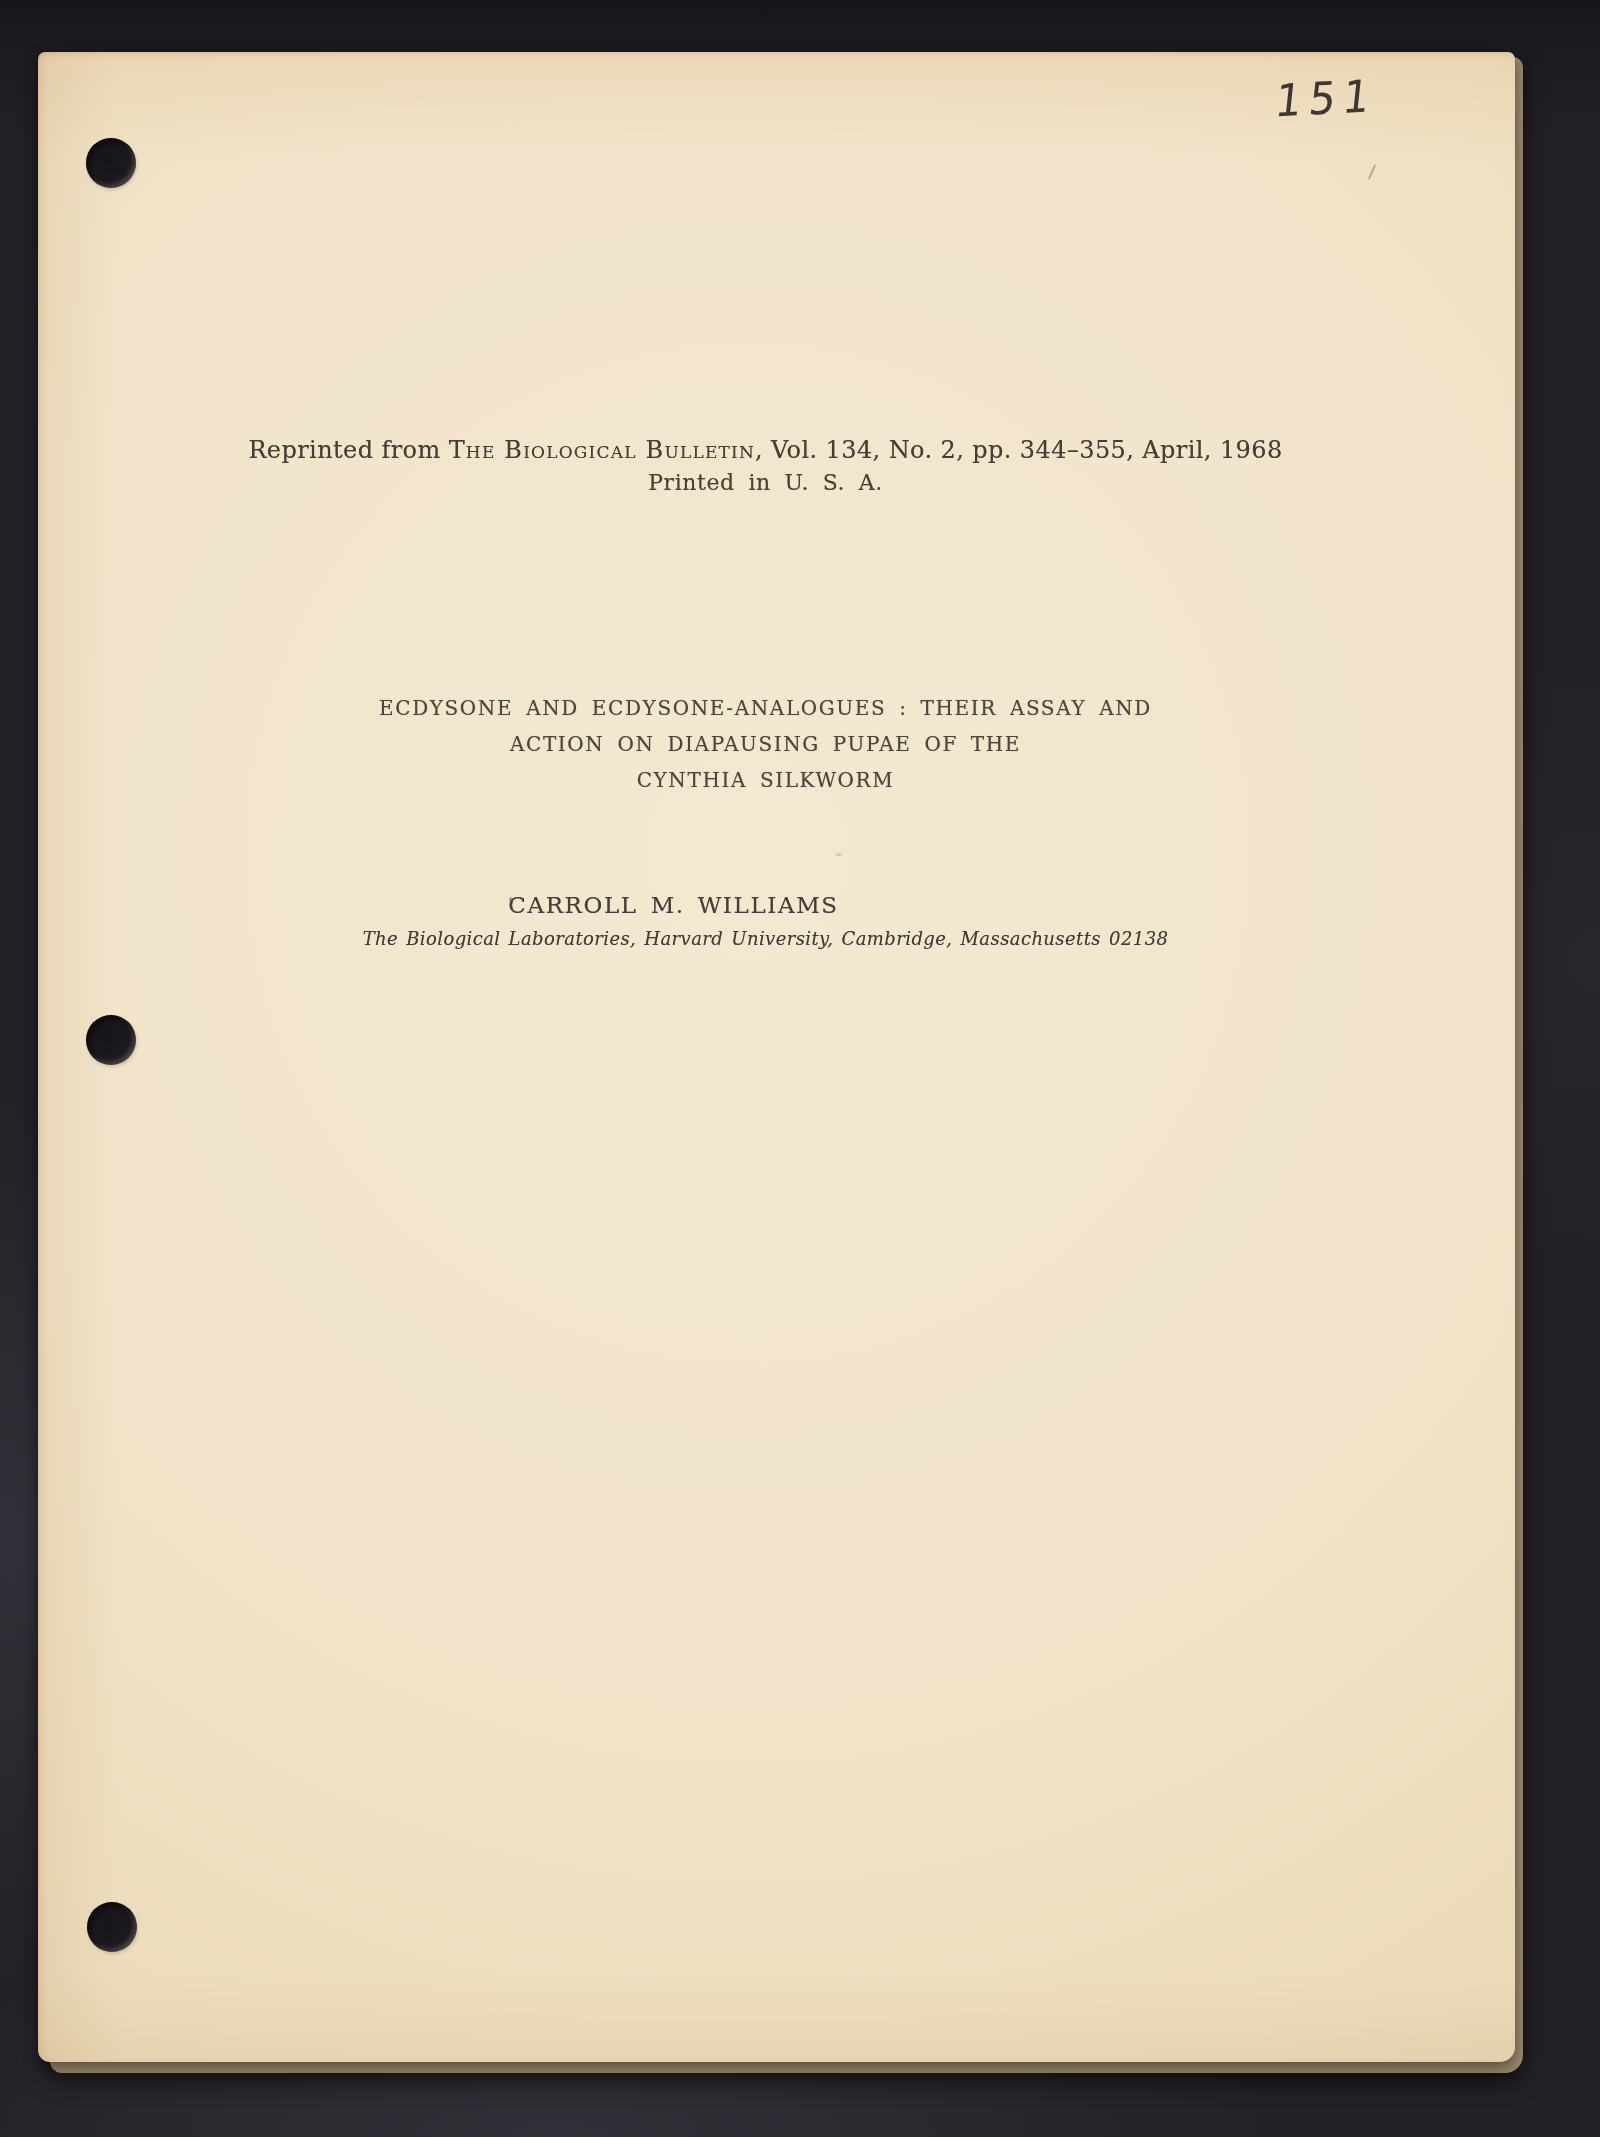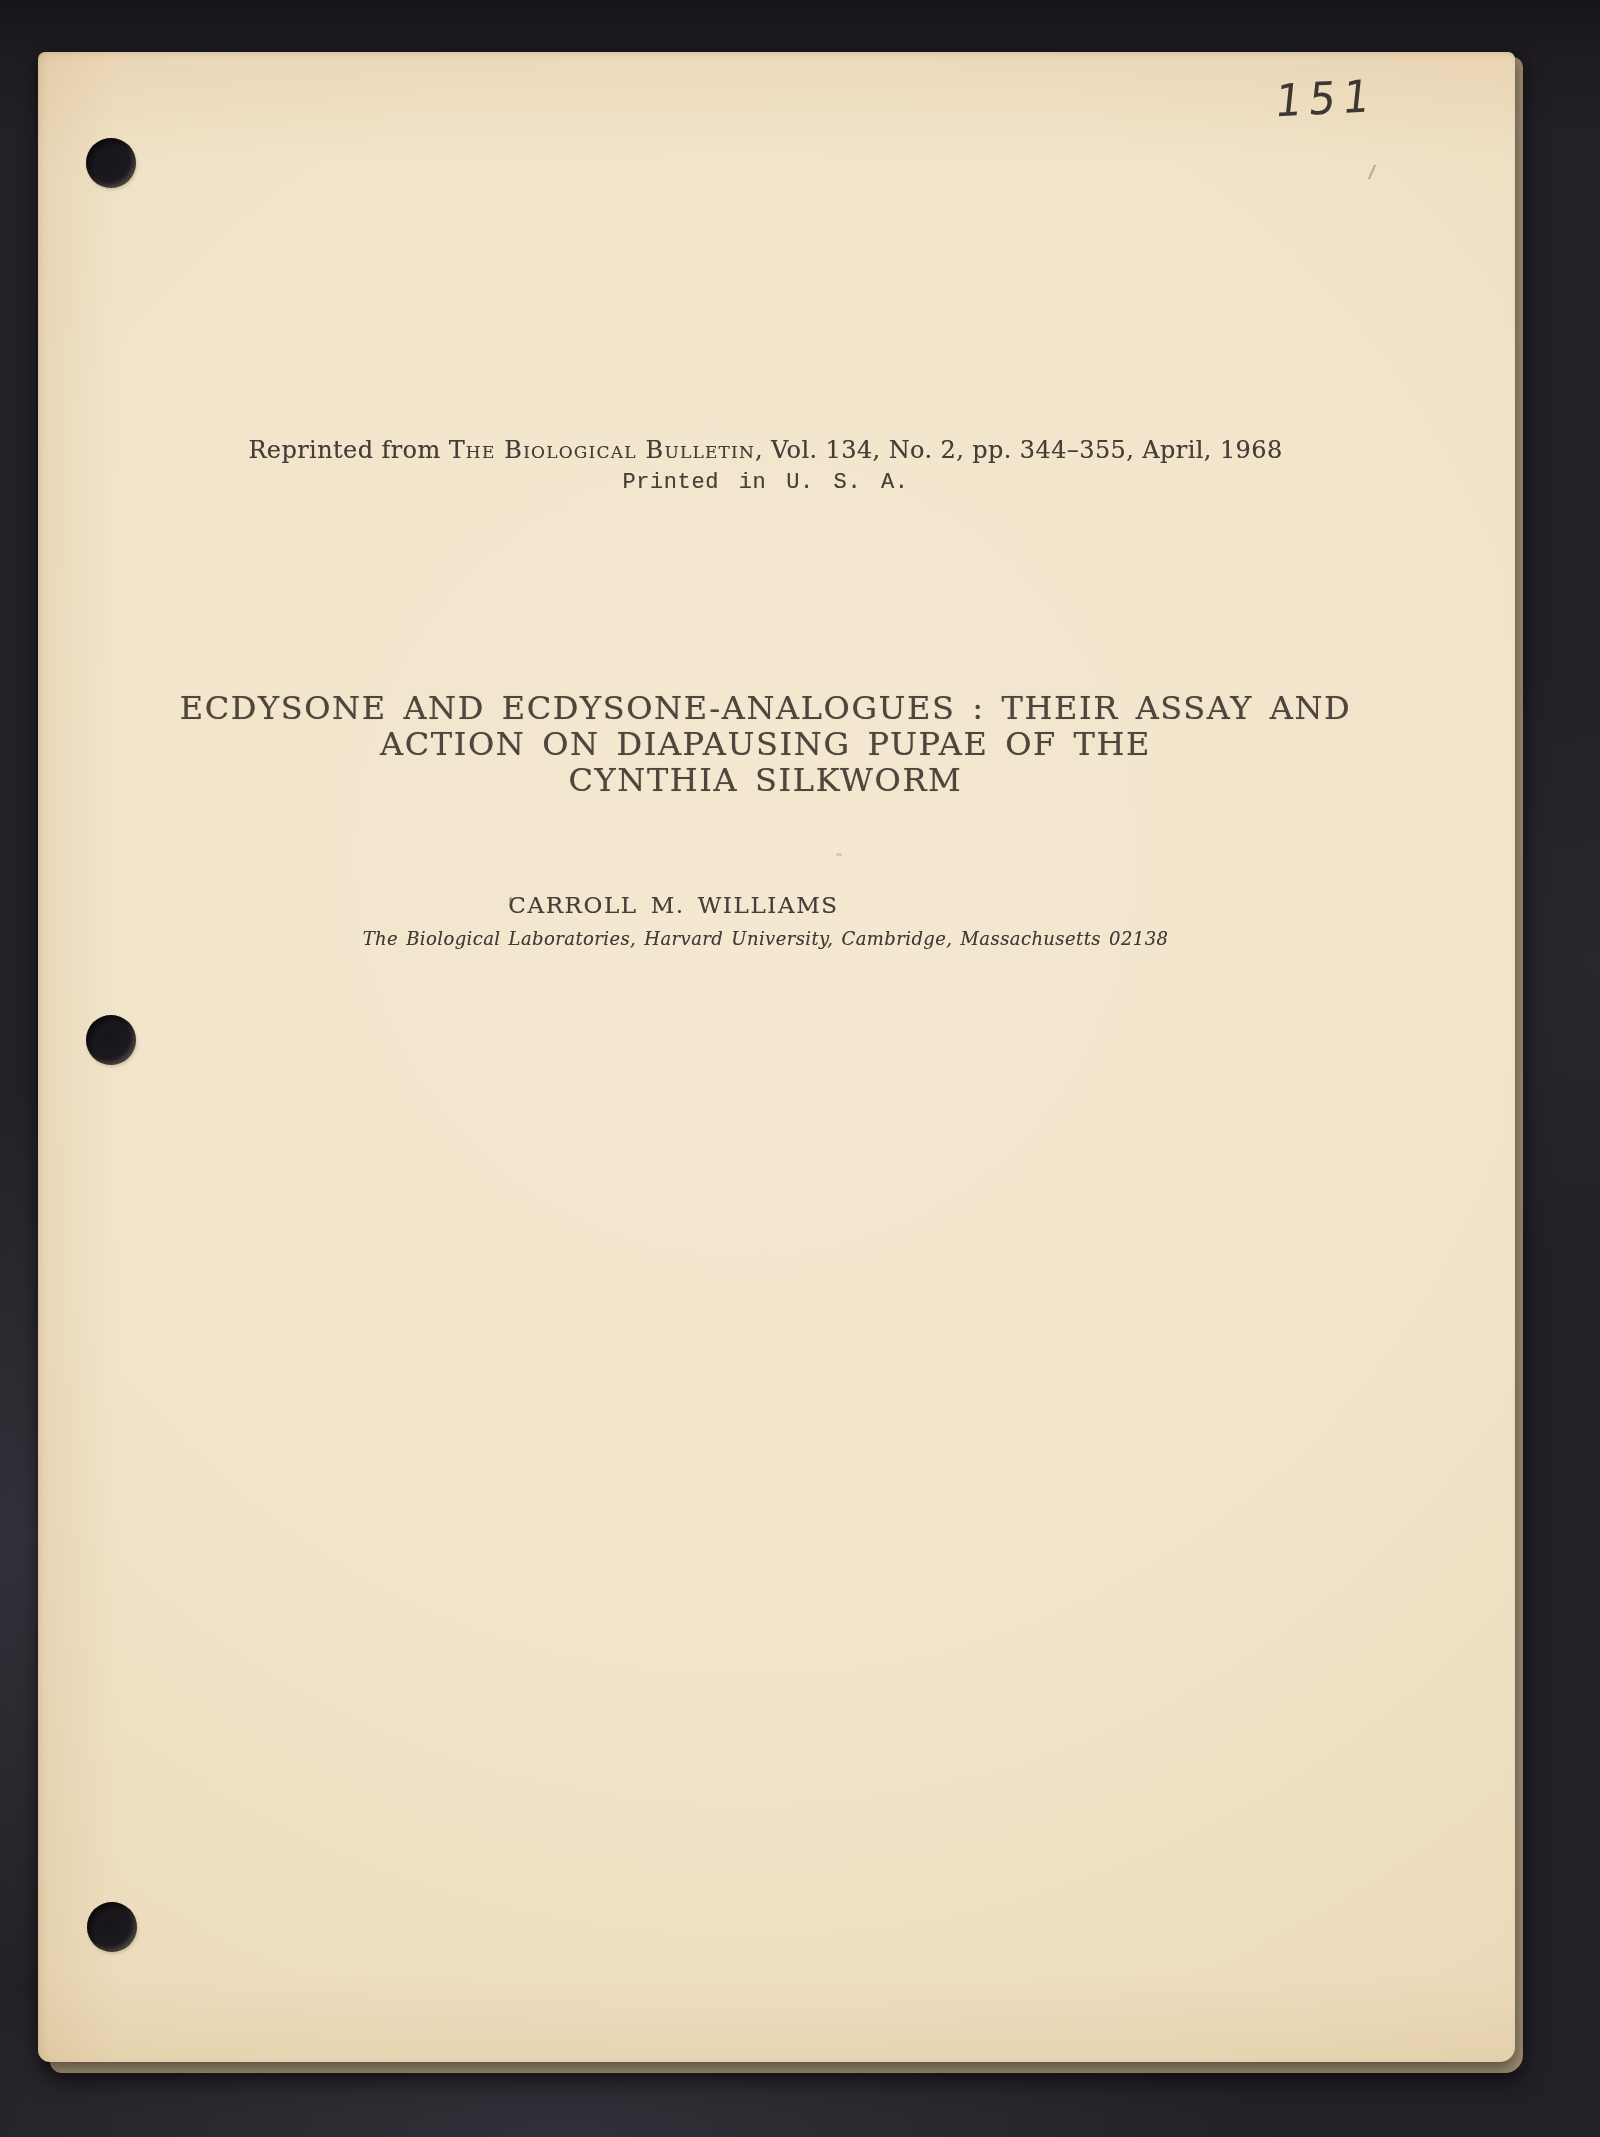--- a/index.html
+++ b/index.html
@@ -80,25 +80,24 @@
     text-shadow: 0 0 0.6px rgba(68,62,56,0.55);
   }
   .smallcaps { font-variant: small-caps; letter-spacing: 1.2px; }
   .printed-line {
     margin-top: 6px;
     font-size: 22px;
     word-spacing: 6px;
     letter-spacing: 0.6px;
     color: #474138;
     text-shadow: 0 0 0.6px rgba(68,62,56,0.5);
-    font-family: Liberation Mono, monospace;
   }
   .title-block { position: absolute; left: 0; right: 0; top: 638px; }
   .title-line {
-    font-size: 32px;
+    font-size: 20px;
     line-height: 36px;
     letter-spacing: 1.6px;
     word-spacing: 5px;
     color: #4e463d;
     text-shadow: 0 0 0.7px rgba(78,70,61,0.55);
   }
   .author {
     position: absolute; left: 0; right: 0; top: 840px;
     transform: translateX(-92px);
     font-size: 23px;

